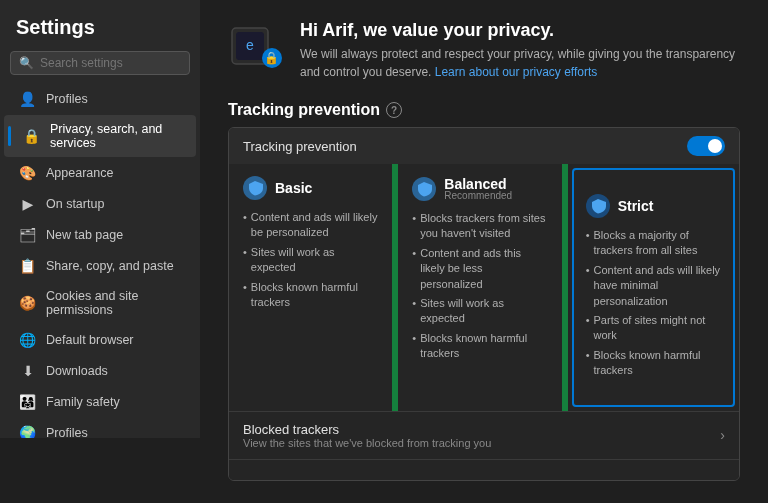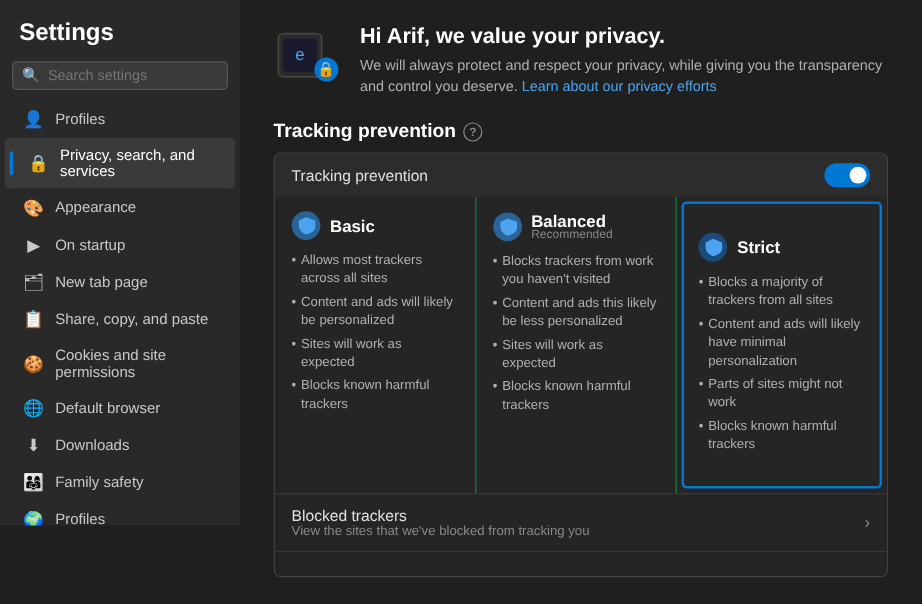--- a/index.html
+++ b/index.html
@@ -197,21 +197,21 @@
     
     .tracking-cards {
       display: flex;
       gap: 0;
       background: #252525;
     }
 
     .track-card {
       flex: 1;
       padding: 12px 14px;
-      border-right: 1px solid #15803d;
+      border-right: 6px solid #15803d;
       cursor: pointer;
     }
 
     .track-card:last-child {
       border-right: none;
     }
 
     .track-card.selected {
       border: 2px solid #0078d4;
       border-radius: 4px;
@@ -415,38 +415,37 @@
           <div class="card-header">
             <div class="card-icon basic">
               <svg width="16" height="16" viewBox="0 0 16 16">
                 <path d="M8 1L2 4v4c0 3.5 2.5 6 6 7.5C14 14 16 11.5 16 8V4L8 1z" fill="#4ca4f0"></path>
               </svg>
             </div>
             <div>
               <div class="card-title">Basic</div>
             </div>
           </div>
-          <div class="card-bullet">Allows most trackers across all sites</div>
           <div class="card-bullet">Content and ads will likely be personalized</div>
           <div class="card-bullet">Sites will work as expected</div>
           <div class="card-bullet">Blocks known harmful trackers</div>
         </div>
         <div class="track-card">
           <div class="card-header">
             <div class="card-icon balanced">
               <svg width="16" height="16" viewBox="0 0 16 16">
                 <path d="M8 1L2 4v4c0 3.5 2.5 6 6 7.5C14 14 16 11.5 16 8V4L8 1z" fill="#4ca4f0"></path>
               </svg>
             </div>
             <div>
               <div class="card-title">Balanced</div>
               <div class="card-subtitle">Recommended</div>
             </div>
           </div>
-          <div class="card-bullet">Blocks trackers from work you haven't visited</div>
+          <div class="card-bullet">Blocks trackers from sites you haven't visited</div>
           <div class="card-bullet">Content and ads this likely be less personalized</div>
           <div class="card-bullet">Sites will work as expected</div>
           <div class="card-bullet">Blocks known harmful trackers</div>
         </div>
         <div class="track-card selected">
           <div class="card-header">
             <div class="card-icon strict">
               <svg width="16" height="16" viewBox="0 0 16 16">
                 <path d="M8 1L2 4v4c0 3.5 2.5 6 6 7.5C14 14 16 11.5 16 8V4L8 1z" fill="#4ca4f0"></path>
               </svg>

